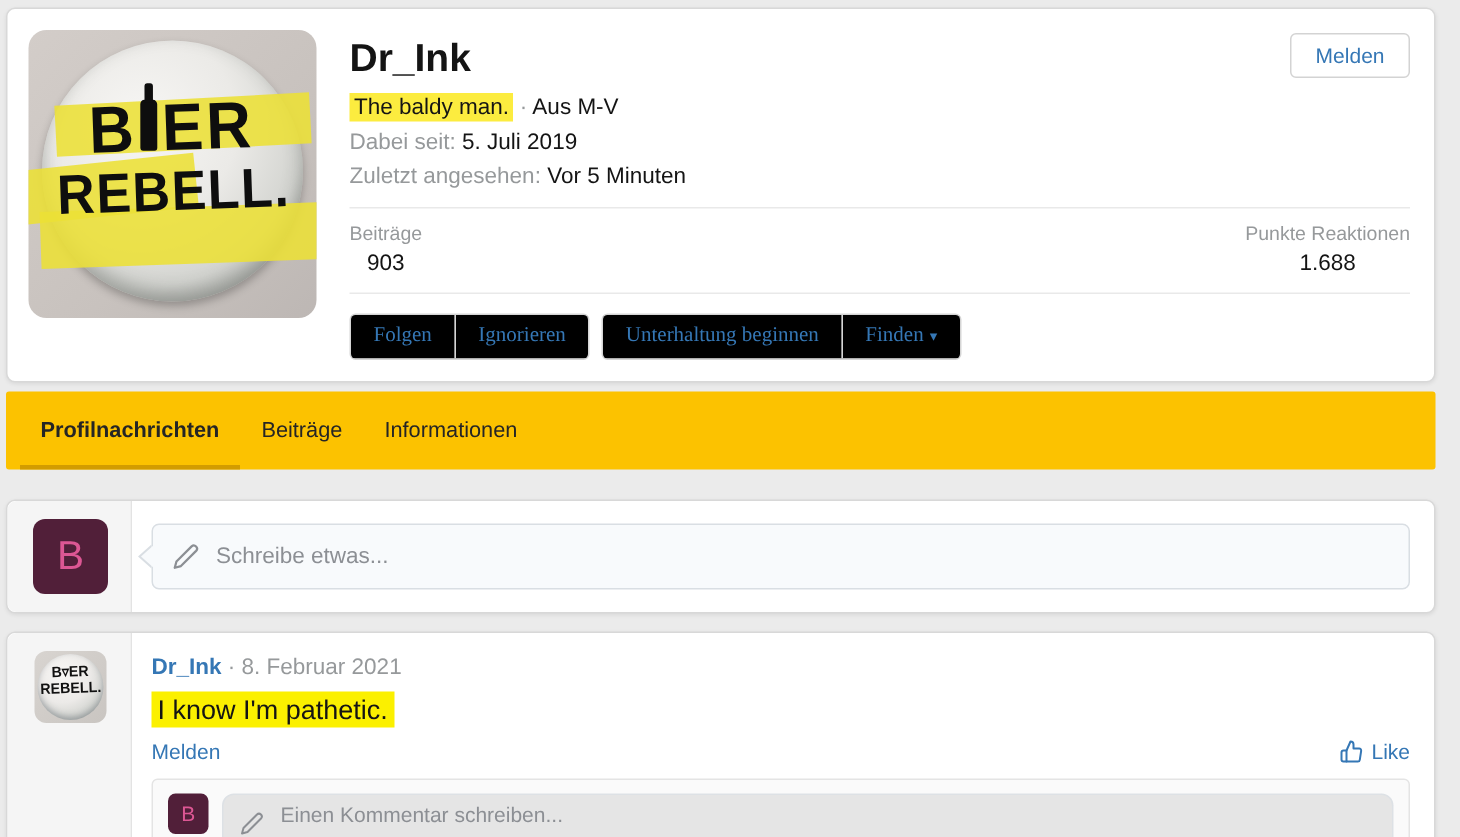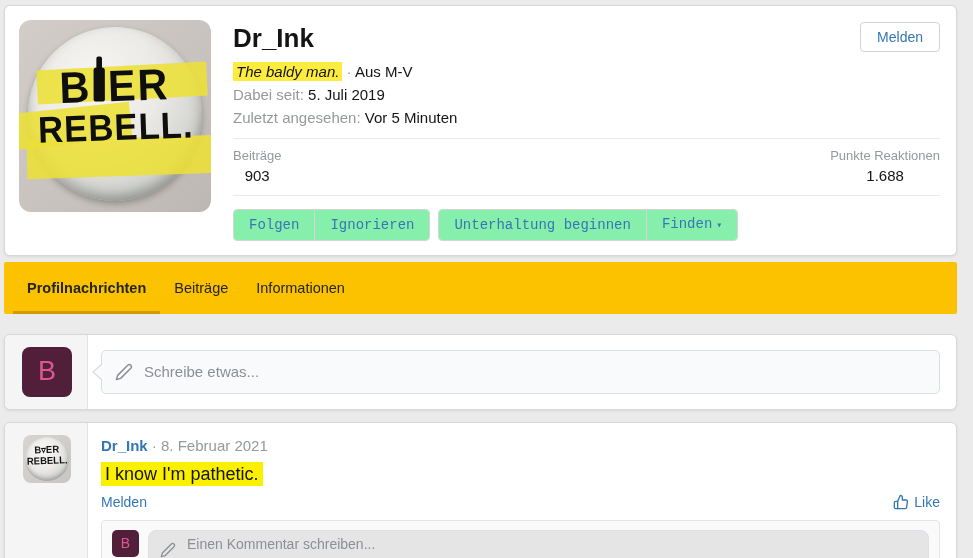--- a/index.html
+++ b/index.html
@@ -29,30 +29,30 @@
   .bottle::before { content:""; position:absolute; top:-11px; left:3px; width:6px; height:13px; background:#0e0e0e; border-radius:2px 2px 0 0; }
 
   .pc-content { flex:1; padding:2px 2px 0 22px; min-width:0; }
   .pc-header { display:flex; justify-content:space-between; align-items:flex-start; }
   .pc-title { font-size:26px; font-weight:bold; line-height:1.25; }
   .btn-report { background:#fff; border:1px solid #d3d3d3; border-radius:4px; padding:6px 16px;
     color:#3577b5; font-size:14px; font-family:"Liberation Sans",sans-serif; cursor:pointer; }
   .pc-lines { margin-top:8px; font-size:15px; }
   .pc-line { margin-bottom:6px; line-height:17px; }
   .muted { color:#96999b; }
-  .hl-text { background:#fcec3f; padding:1px 3px;font-style:italic; }
+  .hl-text { background:#fcec3f; padding:1px 3px; }
   .pc-divider { border-top:1px solid #e9e9e9; margin-top:12px; }
   .pc-stats { display:flex; justify-content:space-between; padding:8px 0 11px; }
   .stat { display:inline-flex; flex-direction:column; align-items:center; }
   .stat-label { font-size:13px; color:#96999b; line-height:18px; }
   .stat-value { font-size:15px; color:#141414; margin-top:2px; text-decoration:none; cursor:pointer; }
   .pc-actions { border-top:1px solid #e9e9e9; padding-top:13px; display:flex; gap:8px; }
   .btn-group { display:inline-flex; border:1px solid #d5d5d5; border-radius:4px; overflow:hidden; background:#fff; }
-  .btn-group button { background:#86efac; border:none; border-left:1px solid #d5d5d5; padding:6px 15px;
-    color:#3577b5; font-size:14px; font-family:Liberation Mono, monospace; cursor:pointer; line-height:16px; }
+  .btn-group button { background:#000000; border:none; border-left:1px solid #d5d5d5; padding:6px 15px;
+    color:#3577b5; font-size:14px; font-family:Liberation Serif, serif; cursor:pointer; line-height:16px; }
   .btn-group button:first-child { border-left:none; }
   .caret { font-size:10px; margin-left:4px; color:#3577b5; }
 
   
   .tabbar { margin-top:6px; height:52px; background:#fcc200; border-radius:2px; display:flex; align-items:stretch; padding-left:9px; }
   .tab { display:flex; align-items:center; padding:0 14px; font-size:14.5px; color:#252525; cursor:pointer; }
   .tab.active { font-weight:bold; box-shadow:inset 0 -3px 0 #d29c00; }
 
   
   .composer { margin-top:20px; display:flex; min-height:74px; overflow:hidden; }

